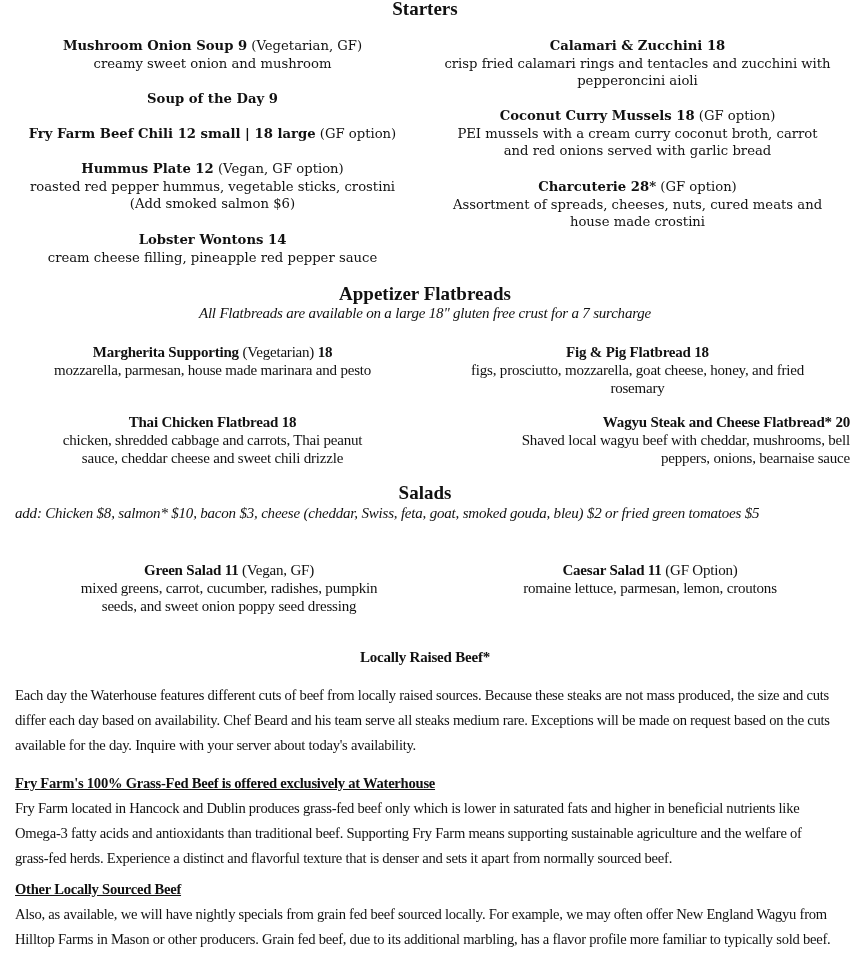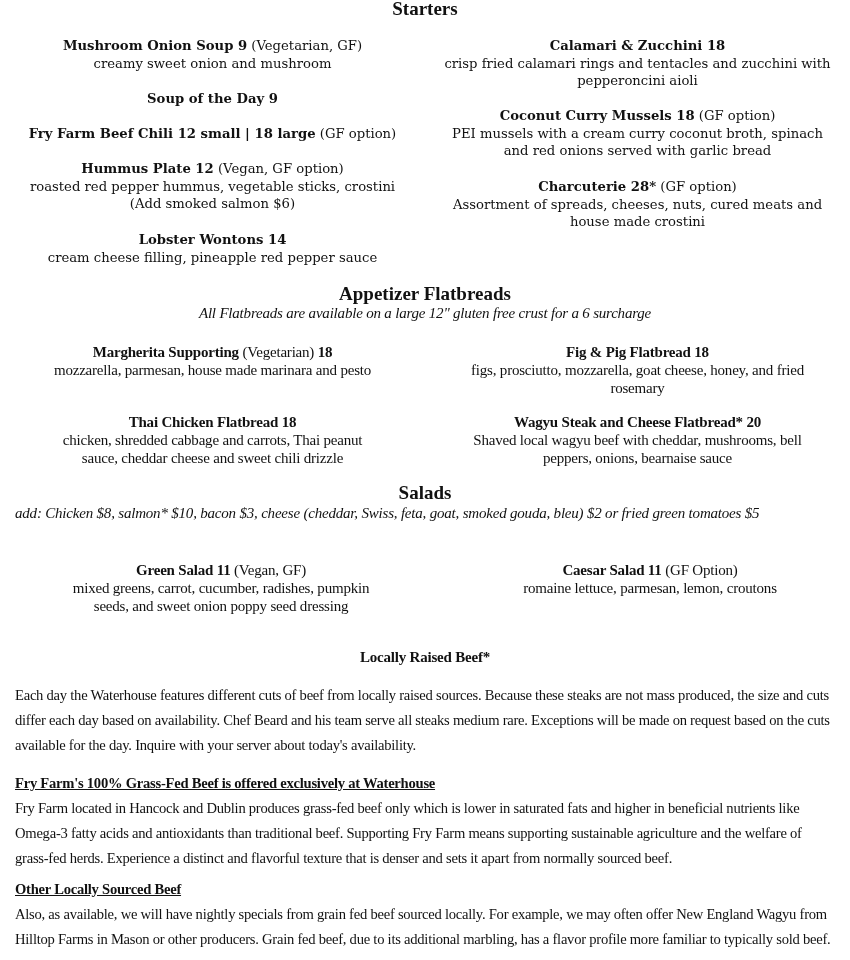--- a/index.html
+++ b/index.html
@@ -49,56 +49,56 @@
   <span class="desc">cream cheese filling, pineapple red pepper sauce</span>
 </div>
 
 <div class="item" style="left:425px; width:425px; top:37px;">
   <span class="name">Calamari &amp; Zucchini 18</span>
   <span class="desc">crisp fried calamari rings and tentacles and zucchini with</span>
   <span class="desc">pepperoncini aioli</span>
 </div>
 <div class="item" style="left:425px; width:425px; top:107px;">
   <span class="name">Coconut Curry Mussels 18</span><span class="tag"> (GF option)</span>
-  <span class="desc">PEI mussels with a cream curry coconut broth, spinach</span>
+  <span class="desc">PEI mussels with a cream curry coconut broth, carrot</span>
   <span class="desc">and red onions served with garlic bread</span>
 </div>
 <div class="item" style="left:425px; width:425px; top:178px;">
   <span class="name">Charcuterie 28*</span><span class="tag"> (GF option)</span>
   <span class="desc">Assortment of spreads, cheeses, nuts, cured meats and</span>
   <span class="desc">house made crostini</span>
 </div>
 
 <div class="sec-title" style="top:283px;">Appetizer Flatbreads</div>
-<div class="abs narrow italic-note" style="left:0; width:850px; text-align:center; top:304px;">All Flatbreads are available on a large 12" gluten free crust for a 6 surcharge</div>
+<div class="abs narrow italic-note" style="left:0; width:850px; text-align:center; top:304px;">All Flatbreads are available on a large 18" gluten free crust for a 7 surcharge</div>
 
 <div class="item narrow" style="left:0; width:425px; top:343px;">
   <span class="name">Margherita Supporting</span><span class="tag"> (Vegetarian) </span><span class="name">18</span>
   <span class="desc">mozzarella, parmesan, house made marinara and pesto</span>
 </div>
 <div class="item narrow" style="left:425px; width:425px; top:343px;">
   <span class="name">Fig &amp; Pig Flatbread 18</span>
   <span class="desc">figs, prosciutto, mozzarella, goat cheese, honey, and fried</span>
   <span class="desc">rosemary</span>
 </div>
 <div class="item narrow" style="left:0; width:425px; top:413px;">
   <span class="name">Thai Chicken Flatbread 18</span>
   <span class="desc">chicken, shredded cabbage and carrots, Thai peanut</span>
   <span class="desc">sauce, cheddar cheese and sweet chili drizzle</span>
 </div>
-<div class="item narrow" style="left:425px; width:425px; top:413px;">
+<div class="item narrow" style="left:425px; width:425px; top:413px;text-align:right;">
   <span class="name">Wagyu Steak and Cheese Flatbread* 20</span>
   <span class="desc">Shaved local wagyu beef with cheddar, mushrooms, bell</span>
   <span class="desc">peppers, onions, bearnaise sauce</span>
 </div>
 
 <div class="sec-title" style="top:482px;">Salads</div>
 <div class="abs narrow italic-note" style="left:15px; width:810px; top:504px;">add: Chicken $8, salmon* $10, bacon $3, cheese (cheddar, Swiss, feta, goat, smoked gouda, bleu) $2 or fried green tomatoes $5</div>
 
-<div class="item narrow" style="left:8px; width:400px; top:561px;padding-left:13px;">
+<div class="item narrow" style="left:16px; width:400px; top:561px;padding-left:13px;">
   <span class="name">Green Salad 11</span><span class="tag"> (Vegan, GF)</span>
   <span class="desc">mixed greens, carrot, cucumber, radishes, pumpkin</span>
   <span class="desc">seeds, and sweet onion poppy seed dressing</span>
 </div>
 <div class="item narrow" style="left:450px; width:400px; top:561px;">
   <span class="name">Caesar Salad 11</span><span class="tag"> (GF Option)</span>
   <span class="desc">romaine lettuce, parmesan, lemon, croutons</span>
 </div>
 
 <div class="abs narrow" style="left:0; width:850px; text-align:center; top:648px; font-weight:bold;">Locally Raised Beef*</div>

